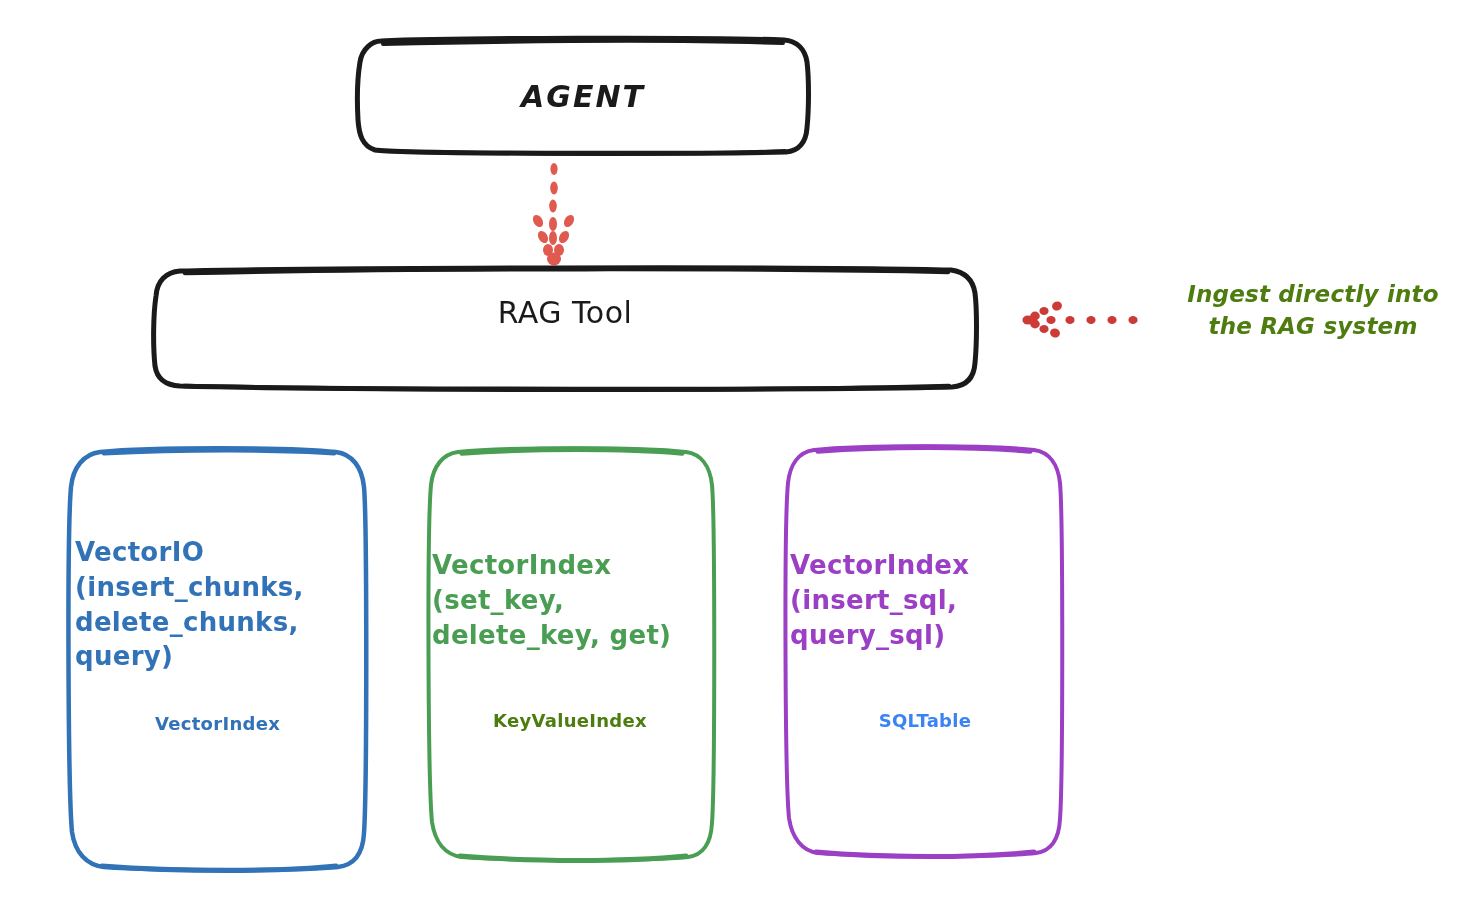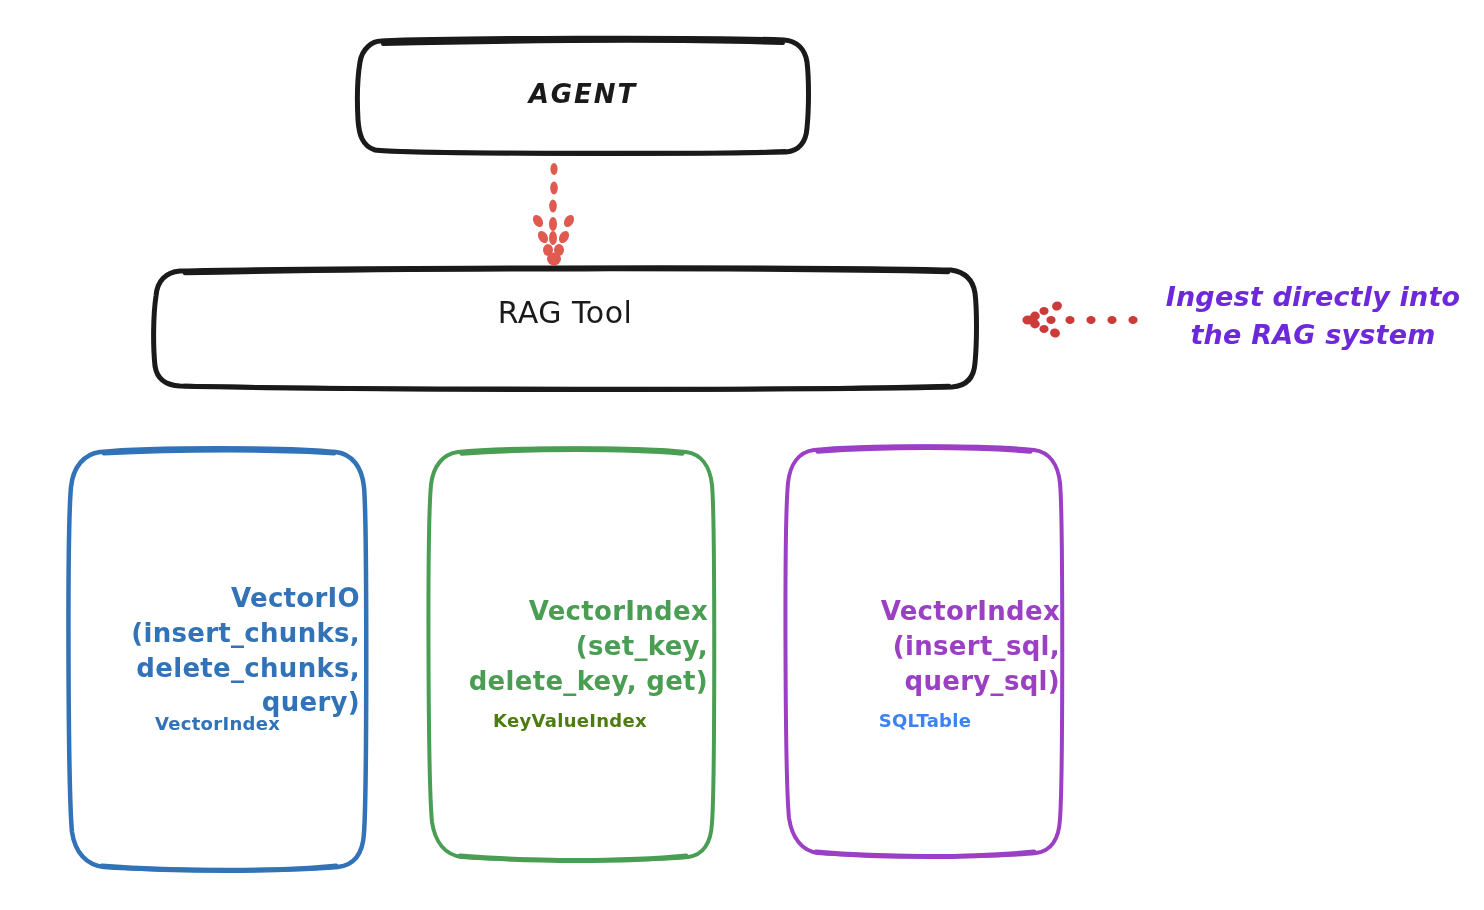--- a/index.html
+++ b/index.html
@@ -29,48 +29,47 @@
     pointer-events: none;
     white-space: pre;
     line-height: 1.28;
   }
 
   
   #agent-label {
     left: 358px;
     top: 78px;
     width: 450px;
-    font-size: 26px;
+    font-size: 30px;
     font-style: italic;
     font-weight: 600;
     letter-spacing: 2px;
     color: #1a1a1a;
   }
 
   
   #ragtool-label {
     left: 155px;
     top: 294px;
     width: 820px;
     font-size: 30px;
     font-weight: 500;
     letter-spacing: 0.5px;
     color: #1a1a1a;
   }
 
   
   .store-text {
     position: absolute;
-    text-align: right;
+    text-align: left;
     white-space: pre-line;
     font-size: 26px;
     font-weight: 600;
     line-height: 1.34;
     letter-spacing: 0.3px;
-    margin-top: 46px;
   }
   .store-index {
     position: absolute;
     text-align: center;
     white-space: pre;
     font-size: 18px;
     font-weight: 600;
     letter-spacing: 0.3px;
   }
 
@@ -80,22 +79,22 @@
   #kv-index     { left: 432px; top: 710px; width: 276px; color: #4d7c0f; }
   #rel-api      { left: 790px; top: 548px; width: 270px; color: #9B3FC4; }
   #rel-index    { left: 790px; top: 710px; width: 270px; color: #3b82f6; }
 
   
   #ingest-note {
     position: absolute;
     left: 1148px;
     top: 278px;
     width: 330px;
-    color: #6d28d9;
-    font-size: 27px;
+    color: #4d7c0f;
+    font-size: 23px;
     font-weight: 600;
     font-style: italic;
     line-height: 1.4;
     white-space: pre-line;
     text-align: center;
     letter-spacing: 0.2px;
   }
 </style>
 </head>
 <body>

